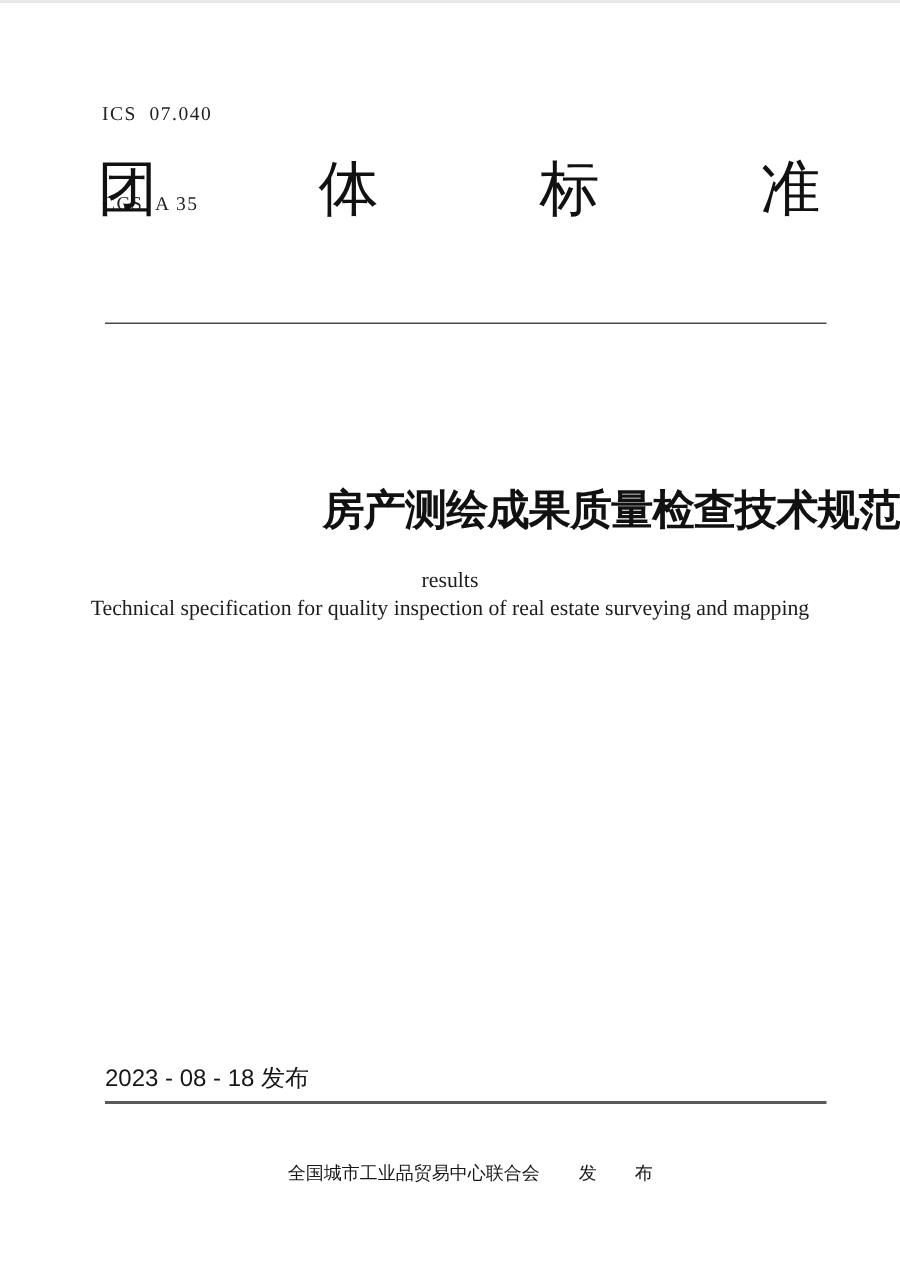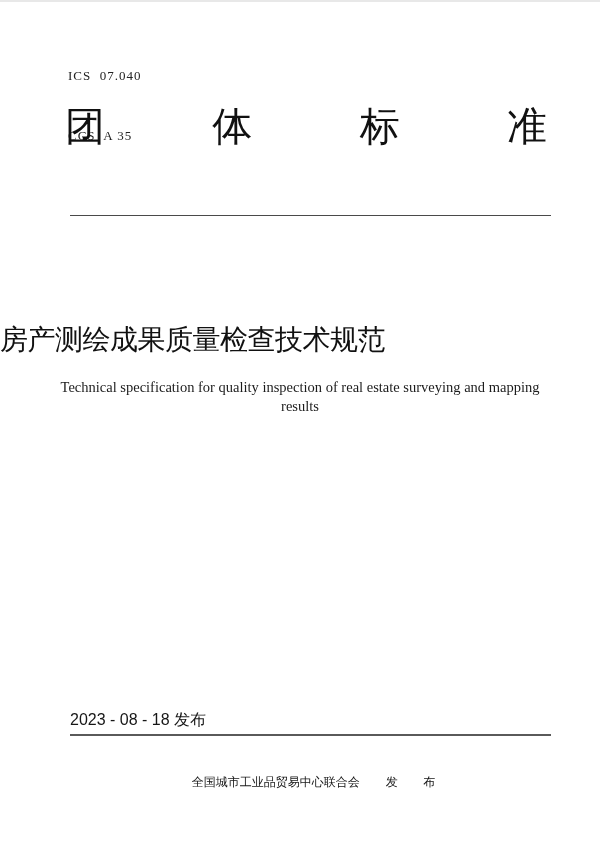--- a/index.html
+++ b/index.html
@@ -59,24 +59,24 @@
     width: 481px;
     height: 0;
     border-top: 1.5px solid #4a4a4a;
   }
   
   .title-zh {
     position: absolute;
     left: 0;
     top: 318px;
     width: 600px;
-    text-align: left;
+    text-align: right;
     font-size: 28px;
     line-height: 40px;
-    font-weight: normal;
+    font-weight: bold;
     letter-spacing: -0.5px;
     color: #111;
   }
   
   .title-en {
     position: absolute;
     left: 0;
     top: 376px;
     width: 600px;
     text-align: center;
@@ -142,22 +142,22 @@
     <span>标</span>
     <span>准</span>
   </div>
 
 
   <div class="rule-top"></div>
 
   <div class="title-zh">房产测绘成果质量检查技术规范</div>
 
   <div class="title-en">
+    <div>results</div>
     <div>Technical specification for quality inspection of real estate surveying and mapping</div>
-    <div>results</div>
   </div>
 
   <div class="dates-row">
     <span>2023 - 08 - 18 发布</span>
   </div>
 
   <div class="rule-bottom"></div>
 
   <div class="publisher-row">
     <span>全国城市工业品贸易中心联合会</span>

